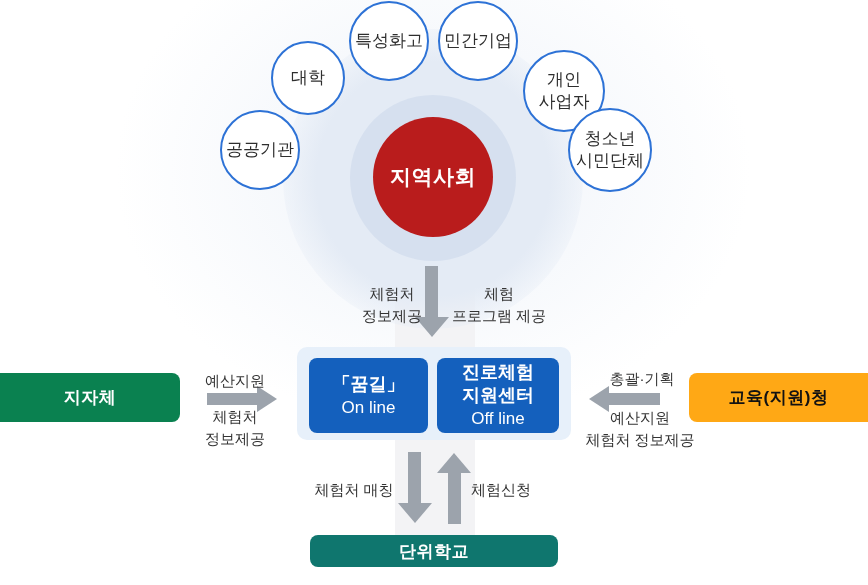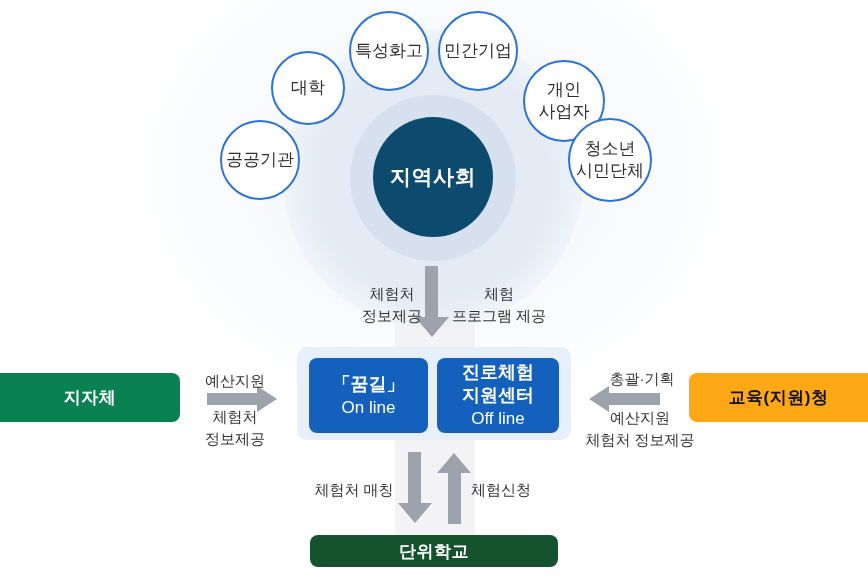--- a/index.html
+++ b/index.html
@@ -12,25 +12,25 @@
     background:radial-gradient(ellipse at center, rgba(226,234,245,0.60) 0%, rgba(226,234,245,0.0) 68%);}
   .halo{left:283px;top:29px;width:300px;height:300px;border-radius:50%;
     background:radial-gradient(circle at center, #E4EBF5 0%, #E4EBF5 55%, rgba(228,235,245,0) 78%);}
   .ring{left:350px;top:95px;width:166px;height:166px;border-radius:50%;
     background:radial-gradient(circle at center, #D6E0EF 0%, #D6E0EF 82%, rgba(214,224,239,0) 97%);}
 
   
   .band{left:395px;top:256px;width:80px;height:279px;background:#F3F3F5;}
 
   
-  .hub{left:373px;top:117px;width:120px;height:120px;border-radius:50%;background:#0c4a6e;
+  .hub{left:373px;top:117px;width:120px;height:120px;border-radius:50%;background:#b91c1c;
     color:#fff;font-weight:bold;font-size:21px;display:flex;align-items:center;justify-content:center;letter-spacing:0.5px;}
   .sat{border-radius:50%;background:#fff;border:2px solid #2D72D6;box-sizing:border-box;
     display:flex;align-items:center;justify-content:center;text-align:center;
-    font-size:17px;line-height:22px;font-weight:500;color:#2e2e2e;white-space:pre-line;margin-top:10px;}
+    font-size:17px;line-height:22px;font-weight:500;color:#2e2e2e;white-space:pre-line;}
   .sat-public{left:220px;top:110px;width:80px;height:80px;}
   .sat-univ{left:271px;top:41px;width:74px;height:74px;}
   .sat-high{left:349px;top:1px;width:80px;height:80px;}
   .sat-private{left:438px;top:1px;width:80px;height:80px;}
   .sat-individual{left:523px;top:50px;width:82px;height:82px;}
   .sat-youth{left:568px;top:108px;width:84px;height:84px;}
 
   
   .shaft{position:absolute;background:#9CA3AC;}
   .tri{position:absolute;width:0;height:0;}
@@ -55,21 +55,21 @@
   .lbl-right-top{left:597px;top:368px;width:90px;}
   .lbl-right-bottom{left:572px;top:407px;width:136px;}
   .lbl-down{left:308px;top:479px;width:92px;}
   .lbl-up{left:458px;top:479px;width:86px;}
 
   
   .org-box{position:absolute;display:flex;align-items:center;justify-content:center;
     font-weight:bold;font-size:17px;border-radius:8px;letter-spacing:0.5px;}
   .box-local{left:0;top:373px;width:180px;height:49px;background:#0A8150;color:#fff;border-radius:0 8px 8px 0;}
   .box-edu{left:689px;top:373px;width:179px;height:49px;background:#FFA815;color:#121212;border-radius:8px 0 0 8px;}
-  .box-school{left:310px;top:535px;width:248px;height:32px;background:#14532d;color:#fff;}
+  .box-school{left:310px;top:535px;width:248px;height:32px;background:#0f766e;color:#fff;}
 
   
   .panel{left:297px;top:347px;width:274px;height:93px;background:#E7F0FA;border-radius:10px;}
   .panel-box{position:absolute;background:#1460BD;border-radius:8px;color:#fff;
     display:flex;flex-direction:column;align-items:center;justify-content:center;text-align:center;}
   .panel-box1{left:309px;top:358px;width:119px;height:75px;}
   .panel-box2{left:437px;top:358px;width:122px;height:75px;align-items:center;}
   .panel-title{font-weight:bold;font-size:18px;line-height:23px;white-space:pre-line;}
   .panel-sub{font-size:17px;line-height:23px;font-weight:400;}
 </style>

